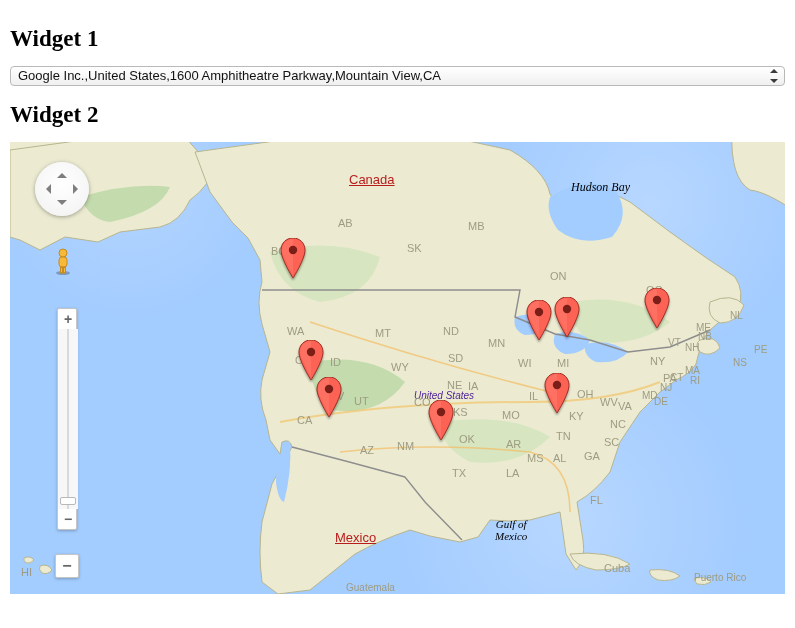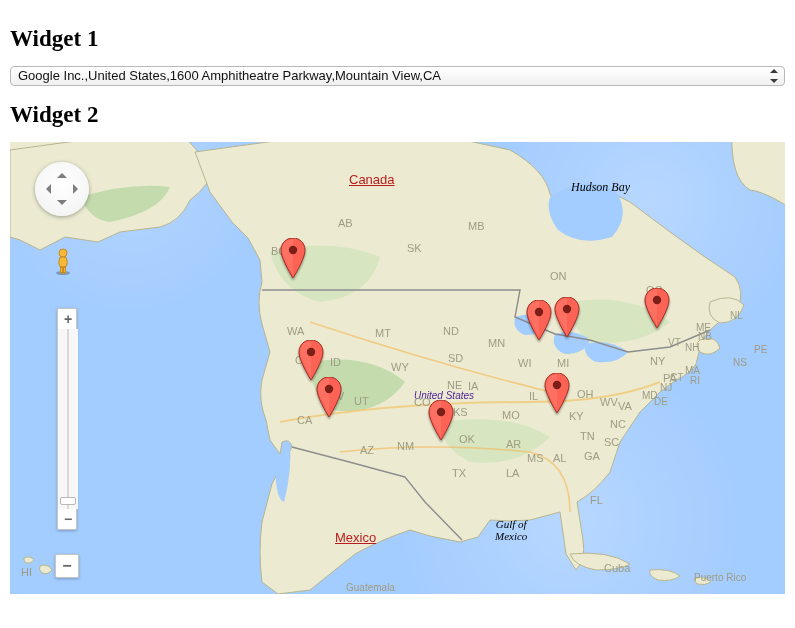--- a/index.html
+++ b/index.html
@@ -317,21 +317,21 @@
   <span class="lbl" style="left:458px; top:238px;">IA</span>
   <span class="lbl" style="left:492px; top:267px;">MO</span>
   <span class="lbl" style="left:496px; top:296px;">AR</span>
   <span class="lbl" style="left:496px; top:325px;">LA</span>
   <span class="lbl" style="left:508px; top:215px;">WI</span>
   <span class="lbl" style="left:519px; top:248px;">IL</span>
   <span class="lbl" style="left:547px; top:215px;">MI</span>
   <span class="lbl" style="left:543px; top:252px;">IN</span>
   <span class="lbl" style="left:567px; top:246px;">OH</span>
   <span class="lbl" style="left:559px; top:268px;">KY</span>
-  <span class="lbl" style="left:546px; top:288px;margin-left:24px;">TN</span>
+  <span class="lbl" style="left:546px; top:288px;">TN</span>
   <span class="lbl" style="left:517px; top:310px;">MS</span>
   <span class="lbl" style="left:543px; top:310px;">AL</span>
   <span class="lbl" style="left:574px; top:308px;text-align:center;">GA</span>
   <span class="lbl" style="left:580px; top:352px;">FL</span>
   <span class="lbl" style="left:594px; top:294px;">SC</span>
   <span class="lbl" style="left:600px; top:276px;">NC</span>
   <span class="lbl" style="left:608px; top:258px;">VA</span>
   <span class="lbl" style="left:590px; top:254px;">WV</span>
   <span class="lbl" style="left:617px; top:230px;margin-left:36px;">PA</span>
   <span class="lbl" style="left:640px; top:213px;">NY</span>

